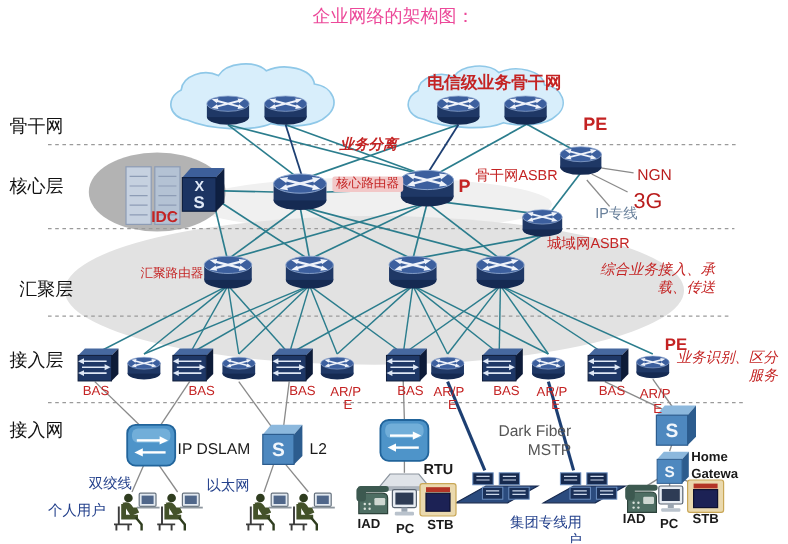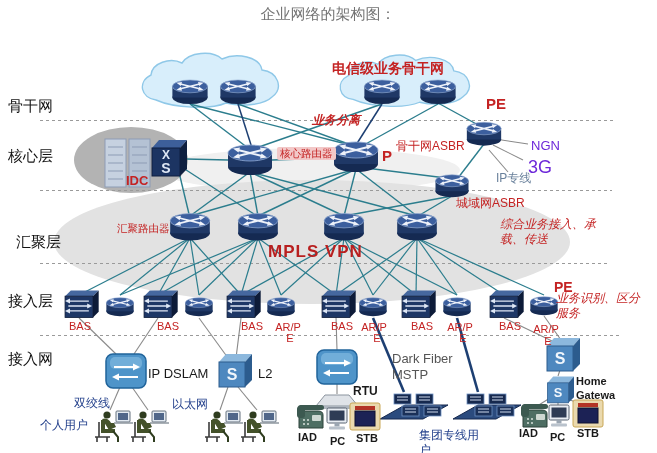--- a/index.html
+++ b/index.html
@@ -2,25 +2,25 @@
 <html><head>
 <meta charset="utf-8">
 <style>
   html,body{margin:0;padding:0;background:#fff;}
   #stage{position:relative;width:657px;height:453px;background:#fff;overflow:hidden;
          font-family:"Liberation Sans","DejaVu Sans",sans-serif;}
   #net-svg{position:absolute;left:0;top:0;}
   .lbl{position:absolute;white-space:nowrap;color:#1a1a1a;font-size:12px;line-height:1.2;}
   .red{color:#c42323;}
   .blue{color:#24418c;}
-  .gray{color:#6d28d9;}
+  .gray{color:#b91c1c;}
   .bold{font-weight:bold;}
   .ital{font-style:italic;}
   .ctr{transform:translateX(-50%);}
-  .wrap{white-space:normal;text-align:left;line-height:1.25;}
+  .wrap{white-space:normal;text-align:right;line-height:1.25;}
   .layer{font-size:15px;color:#111;}
   .tag{background:#f2c8c8;padding:0 3px;border-radius:2px;}
 </style>
 </head>
 <body>
 
 <div id="stage">
 
 <svg id="net-svg" width="657" height="453" viewBox="0 0 657 453">
   <defs>
@@ -262,43 +262,42 @@
     <use href="#phone" transform="translate(535,416)"></use>
     <use href="#pc" transform="translate(559,418)"></use>
     <use href="#stb" transform="translate(588,413)"></use>
     <use href="#person" transform="translate(112,428)"></use>
     <use href="#person" transform="translate(148,428)"></use>
     <use href="#person" transform="translate(222,428)"></use>
     <use href="#person" transform="translate(258,428)"></use>
   </g>
 </svg>
 
-<div class="lbl ctr" style="left:328px;top:5px;font-size:15px;color:#737373;">企业网络的架构图：</div>
+<div class="lbl ctr" style="left:328px;top:5px;font-size:15px;color:#ec4899;">企业网络的架构图：</div>
 
 <div class="lbl layer" style="left:8px;top:97px;">骨干网</div>
 <div class="lbl layer" style="left:8px;top:147px;">核心层</div>
 <div class="lbl layer" style="left:16px;top:217px;margin-top:16px;">汇聚层</div>
 <div class="lbl layer" style="left:8px;top:292px;">接入层</div>
 <div class="lbl layer" style="left:8px;top:350px;text-align:center;">接入网</div>
 
-<div class="lbl red bold ctr" style="left:388px;top:60px;font-size:14px;">电信级业务骨干网</div>
+<div class="lbl red bold ctr" style="left:412px;top:60px;font-size:14px;">电信级业务骨干网</div>
 <div class="lbl red bold" style="left:486px;top:95px;font-size:15px;">PE</div>
-<div class="lbl red bold ital" style="left:283px;top:113px;margin-left:29px;">业务分离</div>
+<div class="lbl red bold ital" style="left:283px;top:113px;">业务分离</div>
 
 <div class="lbl red tag" style="left:277px;top:147px;font-size:10.5px;">核心路由器</div>
 <div class="lbl red bold" style="left:382px;top:147px;font-size:15px;">P</div>
 <div class="lbl red" style="left:396px;top:139px;">骨干网ASBR</div>
 <div class="lbl gray" style="left:531px;top:138px;font-size:13px;">NGN</div>
 <div class="lbl gray" style="left:528px;top:157px;font-size:18px;">3G</div>
 <div class="lbl" style="left:496px;top:171px;color:#69809b;">IP专线</div>
 <div class="lbl red" style="left:456px;top:196px;">城域网ASBR</div>
 <div class="lbl red bold" style="left:126px;top:173px;font-size:13px;">IDC</div>
 
 <div class="lbl red" style="left:117px;top:222px;font-size:10.5px;">汇聚路由器</div>
-<div class="lbl bold" style="left:268px;top:242px;font-size:17px;color:#b81f1f;letter-spacing:1px;">MPLS VPN</div>
 <div class="lbl red ital wrap" style="left:500px;top:217px;width:96px;">综合业务接入、承载、传送</div>
 
 <div class="lbl red bold" style="left:554px;top:279px;font-size:14px;">PE</div>
 <div class="lbl red ital wrap" style="left:556px;top:291px;width:92px;">业务识别、区分服务</div>
 
 <div class="lbl red ctr" style="left:80px;top:320px;font-size:11px;">BAS</div>
 <div class="lbl red ctr" style="left:168px;top:320px;font-size:11px;">BAS</div>
 <div class="lbl red ctr" style="left:252px;top:320px;font-size:11px;">BAS</div>
 <div class="lbl red ctr" style="left:342px;top:320px;font-size:11px;">BAS</div>
 <div class="lbl red ctr" style="left:422px;top:320px;font-size:11px;">BAS</div>

